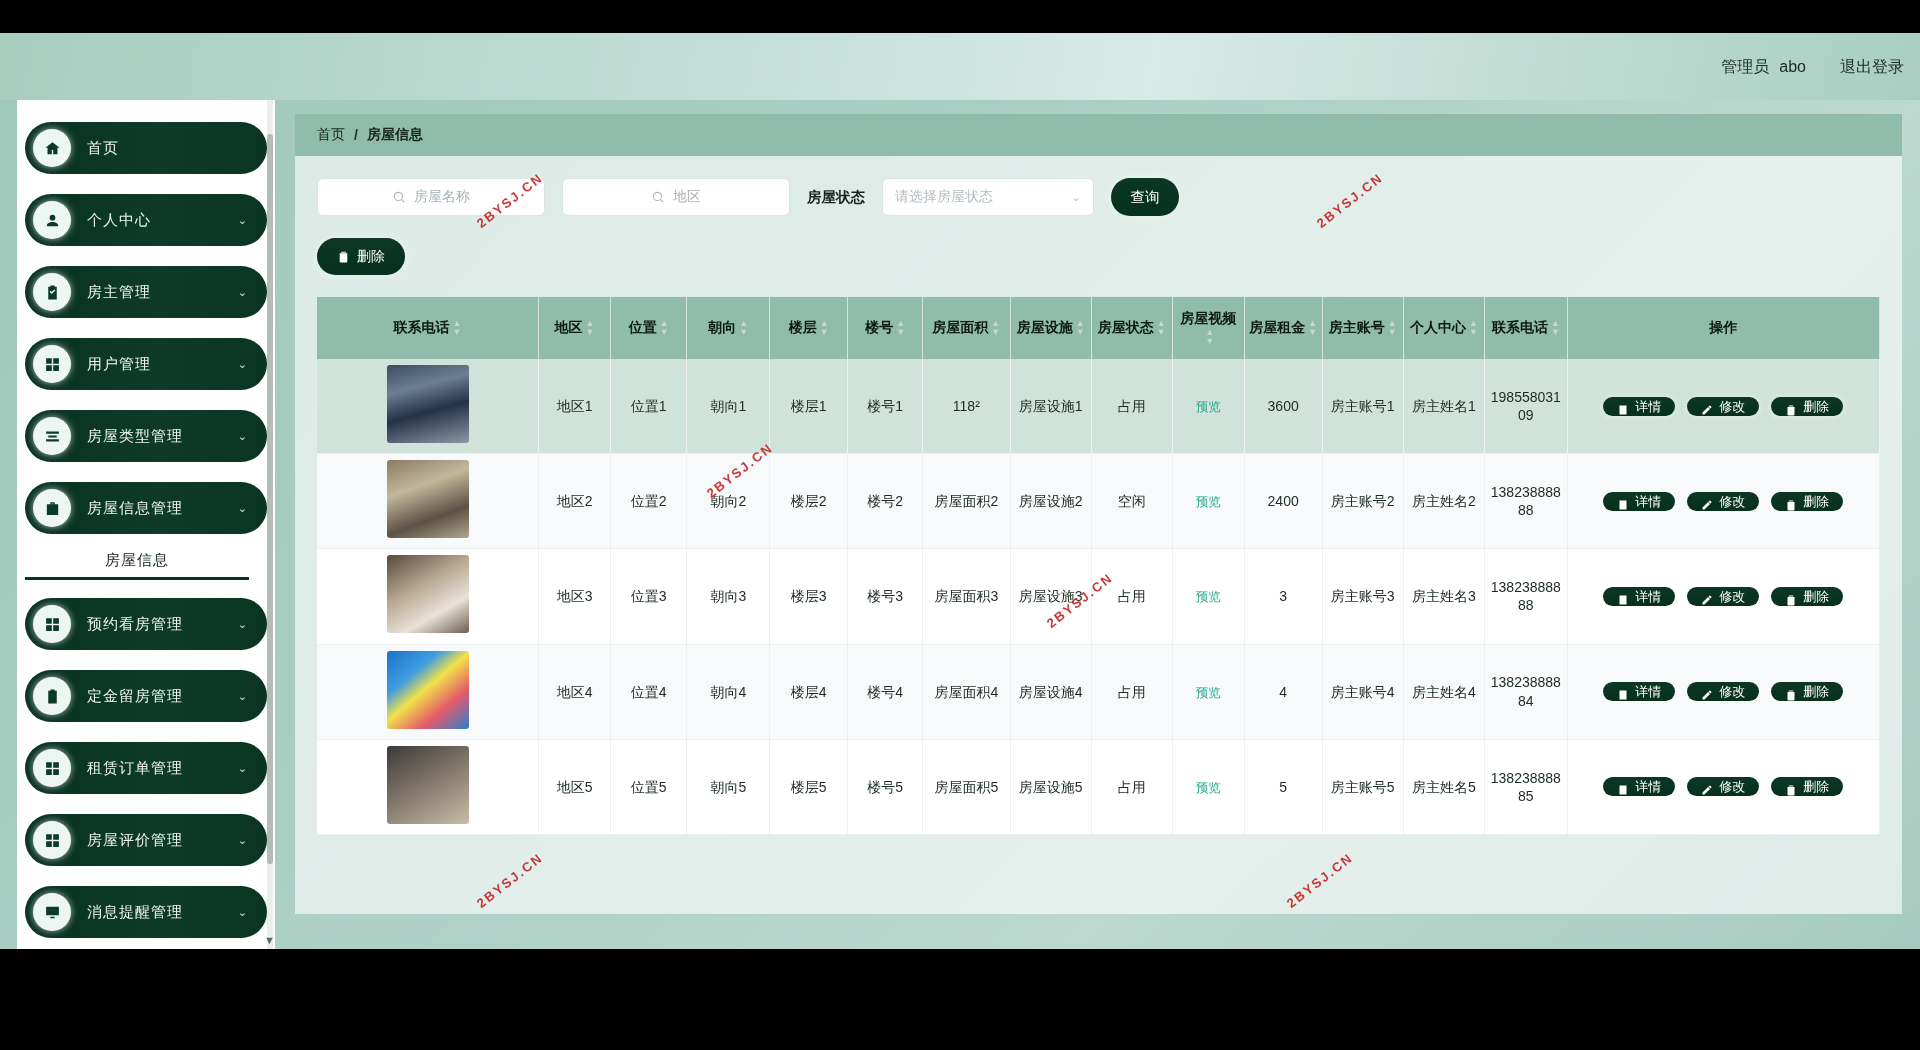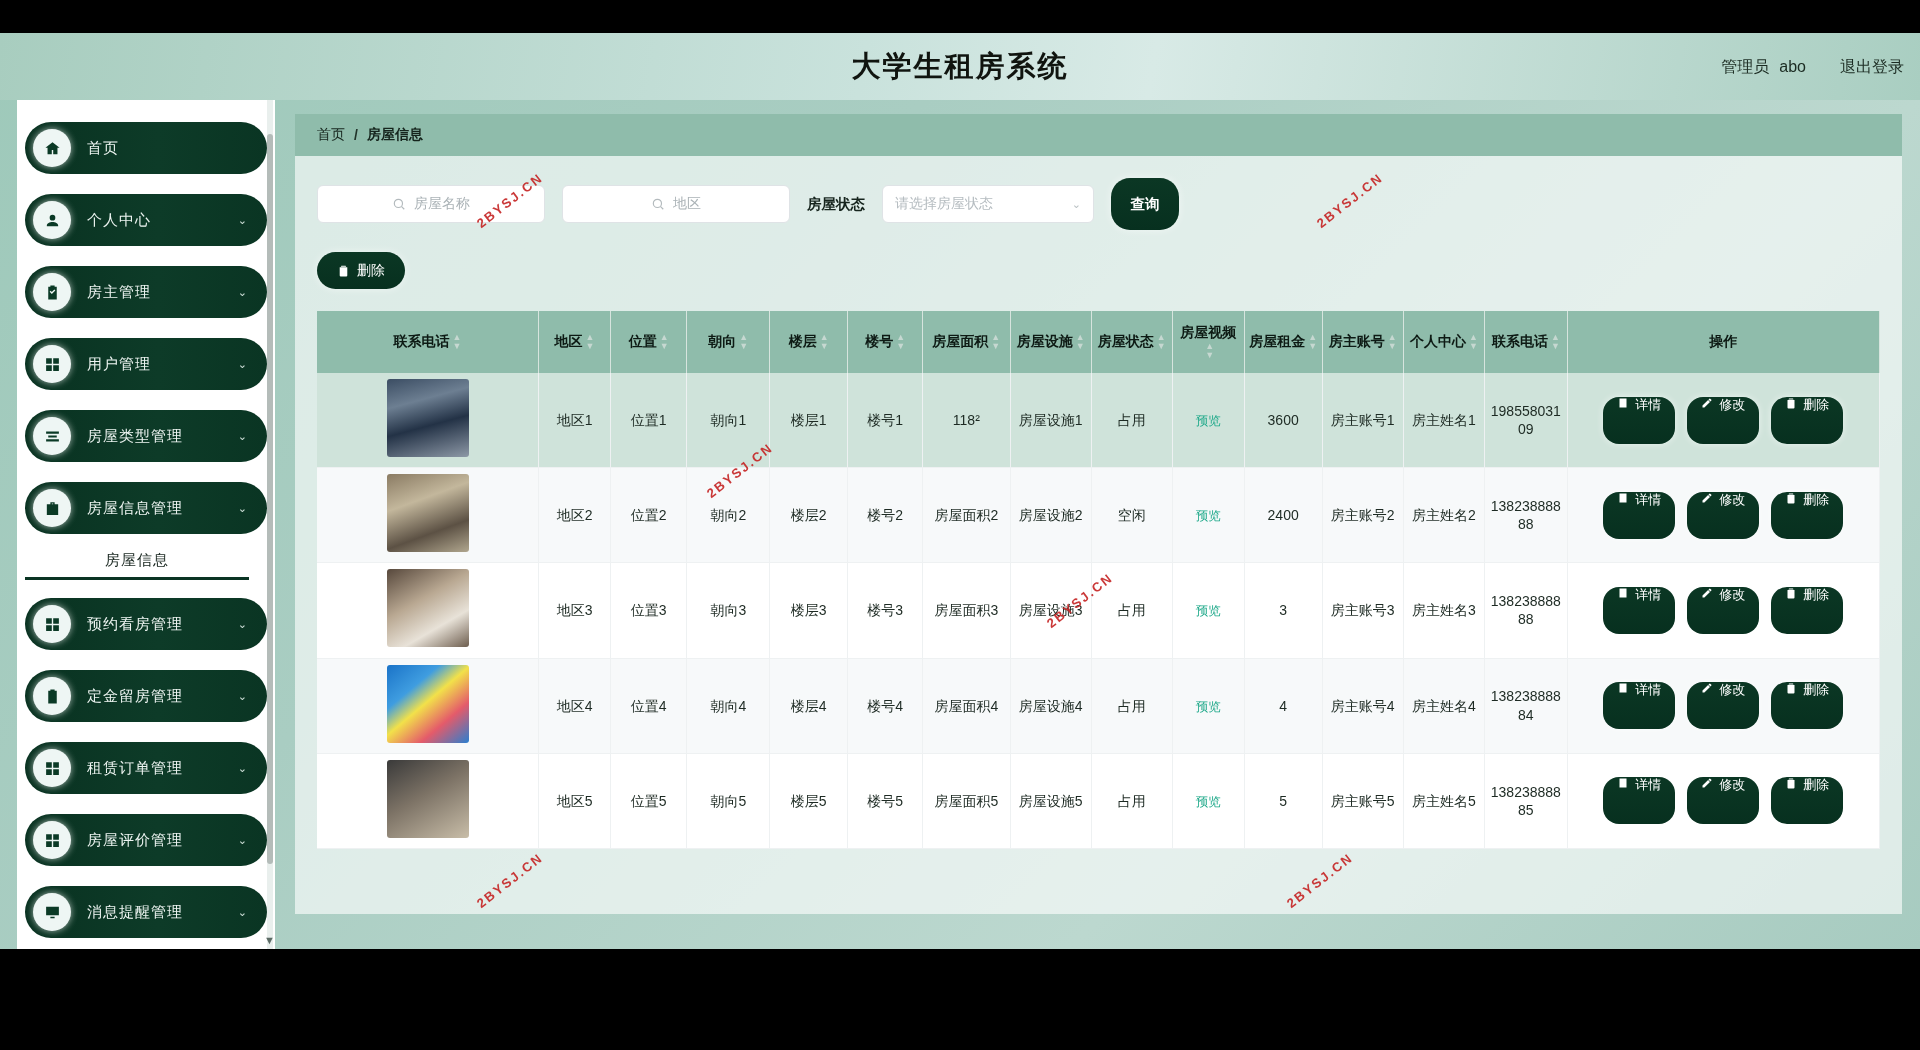--- a/index.html
+++ b/index.html
@@ -141,25 +141,25 @@
   .inp .ph { color: #aab2b6; font-size: 14px; }
   .inp svg { width: 14px; height: 14px; stroke: #b3babd; fill: none; stroke-width: 2; }
   .flabel { font-size: 14.5px; color: #16241d; font-weight: 700; }
   .select {
     width: 212px; height: 38px; border: 1px solid #dfe3e6; background: #fff;
     border-radius: 6px; display: flex; align-items: center; justify-content: space-between;
     padding: 0 12px; color: #b5bcc0; font-size: 14px;
   }
   .select .chev { font-size: 11px; color: #b9c0c3; }
   .btn-primary {
-    height: 52px; min-width: 68px; padding: 0 18px;
+    height: 38px; min-width: 68px; padding: 0 18px;
     background: linear-gradient(180deg,#0b3724,#07301f);
     color: #fff; border-radius: 19px; font-size: 14.5px;
     display: flex; align-items: center; justify-content: center;
-    cursor: pointer; box-shadow: 0 0 8px rgba(255,255,255,0.55); font-weight: bold;
+    cursor: pointer; box-shadow: 0 0 8px rgba(255,255,255,0.55);
   }
   .btn-delete-top {
     margin: 22px 0 0 22px;
     height: 37px; width: 88px;
     background: linear-gradient(180deg,#0b3724,#07301f);
     color: #fff; border-radius: 19px; font-size: 14px;
     display: flex; align-items: center; justify-content: center; gap: 7px;
     cursor: pointer; box-shadow: 0 0 8px rgba(255,255,255,0.55);
   }
   .btn-delete-top svg { width: 13px; height: 13px; fill: #fff; }
@@ -194,24 +194,24 @@
     display: inline-block; background-size: cover;
   }
   .img1 { background: linear-gradient(165deg,#3b4d63 0%, #6d7f92 30%, #233246 58%, #8d98a6 100%); }
   .img2 { background: linear-gradient(160deg,#8a7b63 0%, #c3b79c 35%, #5c5144 70%, #b0a68e 100%); }
   .img3 { background: linear-gradient(150deg,#57483c 0%, #b9a892 40%, #e8e2d8 70%, #6d5d4e 100%); }
   .img4 { background: linear-gradient(140deg,#1a73c8 0%, #3f9de0 30%, #f2e14a 48%, #e45b6a 72%, #2a7fd0 100%); }
   .img5 { background: linear-gradient(150deg,#3a3a3a 0%, #7d7366 45%, #c8bda8 100%); }
   .link-preview { color: #1fa98a; font-size: 12.5px; cursor: pointer; }
   .ops { display: flex; align-items: center; justify-content: center; gap: 12px; }
   .btn-op {
-    height: 47px; padding: 0 14px;
+    height: 19px; padding: 0 14px;
     background: linear-gradient(180deg,#0b3724,#07301f);
     color: #fff; border-radius: 16px; font-size: 13px;
-    display: flex; align-items: flex-start; gap: 6px; cursor: pointer;
+    display: flex; align-items: flex-end; gap: 6px; cursor: pointer;
     box-shadow: 0 0 7px rgba(255,255,255,0.6);
     white-space: nowrap;
   }
   .btn-op svg { width: 12px; height: 12px; fill: #fff; }
 
   
   .wm {
     position: absolute; color: #c62828; font-weight: 700;
     font-size: 13px; letter-spacing: 2px;
     transform: rotate(-38deg); pointer-events: none;
@@ -219,21 +219,20 @@
     font-family: "Liberation Sans", sans-serif;
     z-index: 50;
   }
 </style>
 </head>
 <body>
 
 <div id="app">
 
   <div class="topbar">
-    <div class="sys-title">大学生租房系统</div>
     <div class="topright">
       <div class="userblock">
         <span>管理员</span>
         <span>abo</span>
       </div>
       <div class="logout">退出登录</div>
     </div>
   </div>
 
   <div class="body-wrap">

